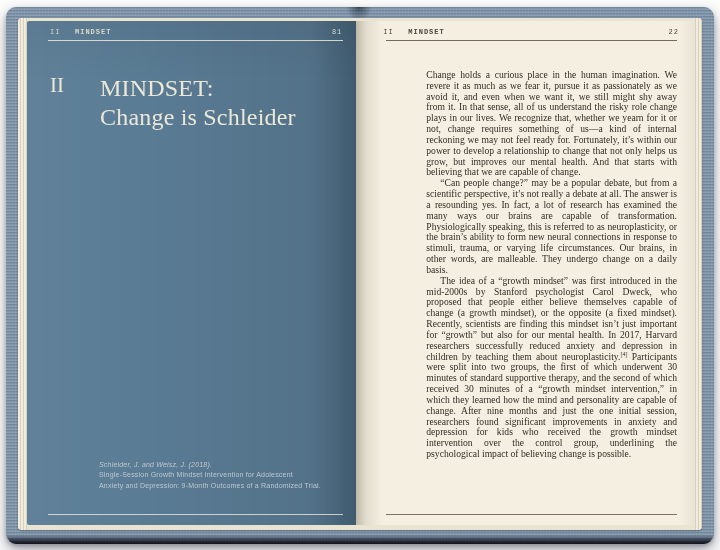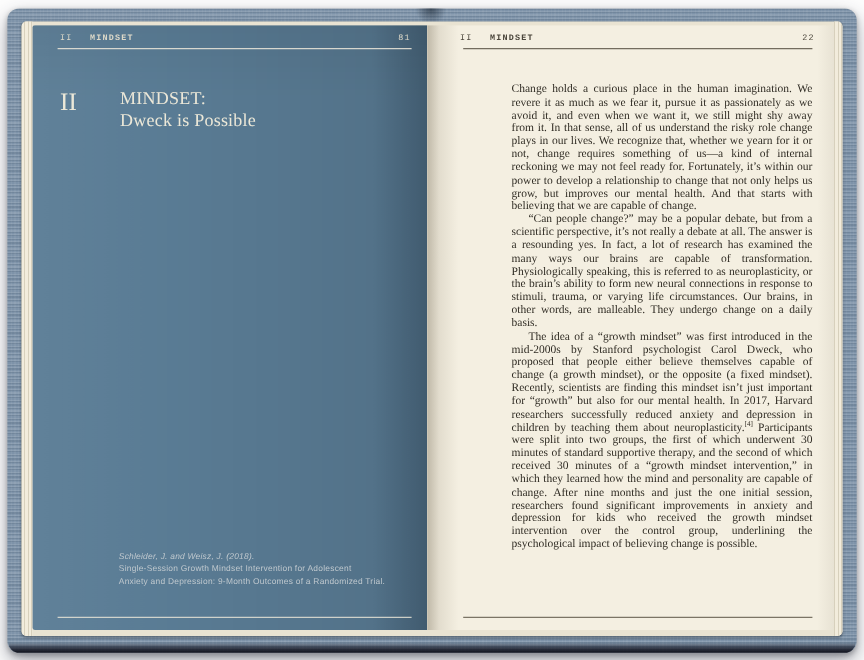--- a/index.html
+++ b/index.html
@@ -94,21 +94,21 @@
   .page-right .foot-rule{left:30px;right:18px;border-color:rgba(92,85,70,0.8);}
 
   
   .title-block{
     position:absolute;top:53px;left:23px;right:14px;display:flex;
   }
   .title-numeral{
     flex:0 0 50px;font-size:21px;line-height:1.1;color:#ece8d8;
   }
   .title-text{
-    font-size:15px;line-height:1.2;letter-spacing:0.2px;color:#ece8d8;
+    font-size:24px;line-height:1.2;letter-spacing:0.2px;color:#ece8d8;
   }
 
   
   .citation{
     position:absolute;left:72px;right:16px;bottom:34px;
     font-family:"Liberation Sans", sans-serif;
     font-size:7px;line-height:1.5;letter-spacing:0.2px;
     color:#bfc8ce;
   }
   .citation .cite-authors{font-style:italic;}
@@ -142,21 +142,21 @@
             <span class="numeral">II</span>
             <span class="running">MINDSET</span>
             <span class="pageno">81</span>
           </div>
           <div class="head-rule"></div>
 
           <div class="title-block">
             <div class="title-numeral">II</div>
             <div class="title-text">
               <div>MINDSET:</div>
-              <div>Dweck is Possible</div>
+              <div>Change is Schleider</div>
             </div>
           </div>
 
           <div class="citation">
             <div class="cite-authors">Schleider, J. and Weisz, J. (2018).</div>
             <div>Single-Session Growth Mindset Intervention for Adolescent</div>
             <div>Anxiety and Depression: 9-Month Outcomes of a Randomized Trial.</div>
           </div>
 
           <div class="foot-rule"></div>

